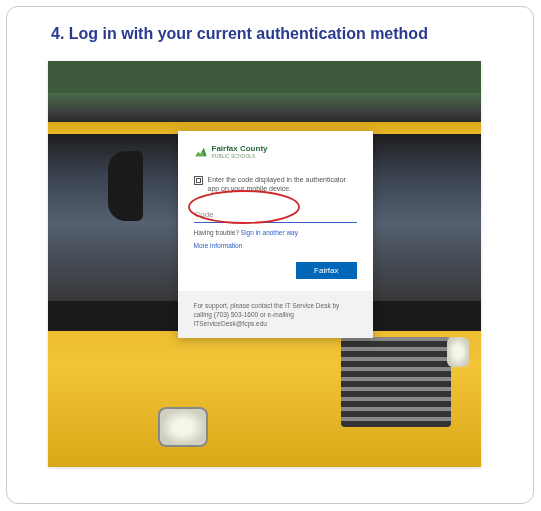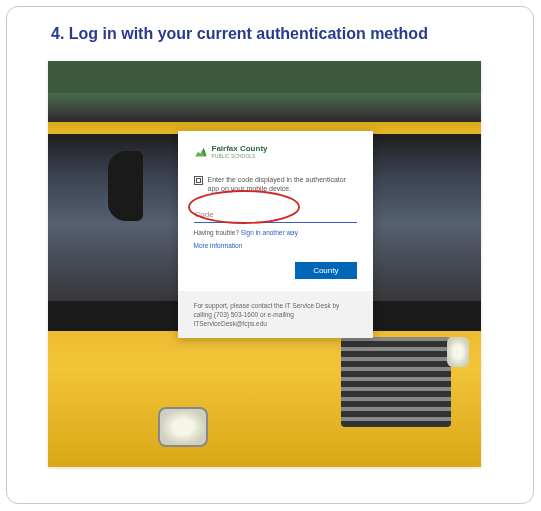--- a/index.html
+++ b/index.html
@@ -262,19 +262,19 @@
           </svg>
         </div>
 
         <div class="links-row">
           <span>Having trouble? </span><span class="link-blue">Sign in another way</span>
         </div>
 
         <div class="more-info">More information</div>
 
         <div class="verify-row">
-          <button class="verify-btn">County</button>
+          <button class="verify-btn">Fairfax</button>
         </div>
       </div>
       <div class="support-footer">For support, please contact the IT Service Desk by calling (703) 503-1600 or e-mailing ITServiceDesk@fcps.edu</div>
     </div>
   </div>
 </div>
 
 </body></html>

